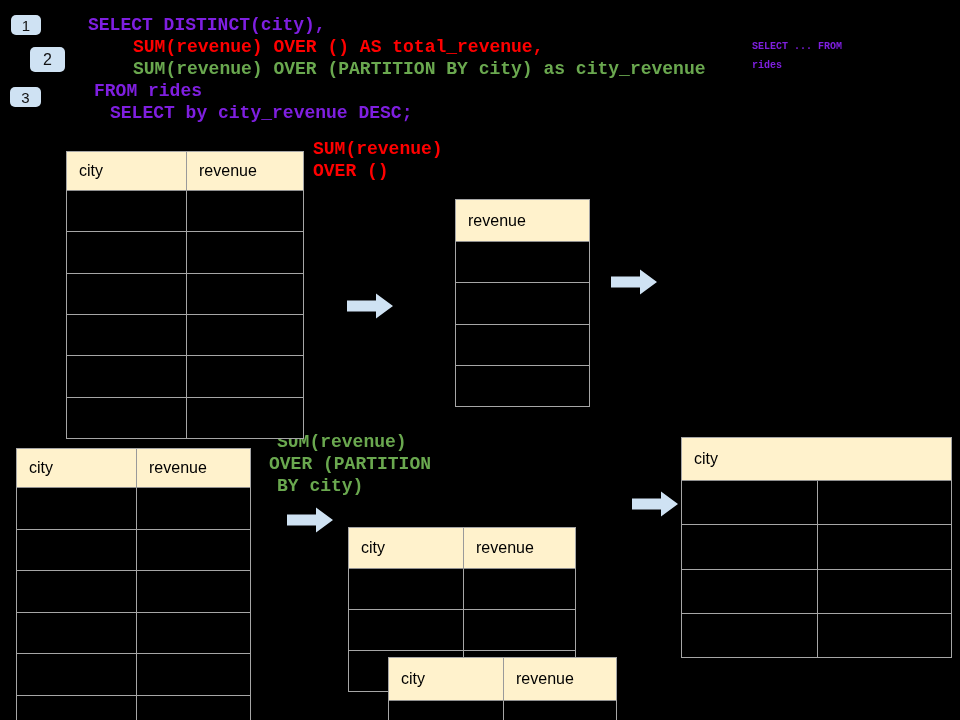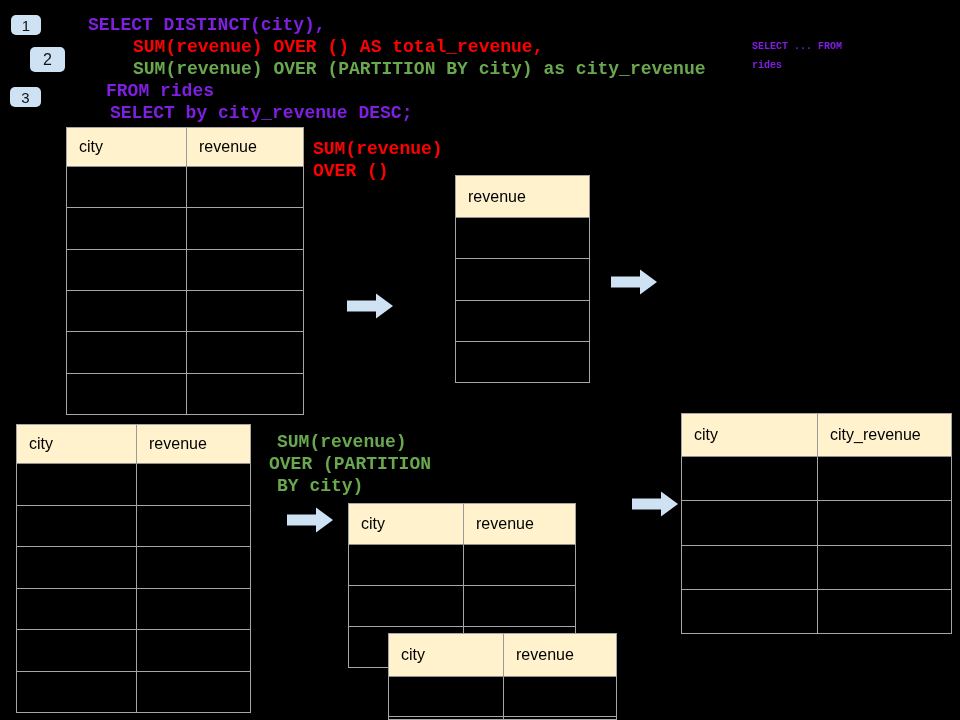--- a/index.html
+++ b/index.html
@@ -20,21 +20,21 @@
   .green{color:var(--partition_green,#6AA84F);}
   
   .badge{
     background:var(--badge_blue,#CFE2F3);color:#111;
     border-radius:5px;display:flex;align-items:center;justify-content:center;
     font-size:15px;font-weight:400;
   }
   
   .tbl{
     background:#000;border:1px solid #a6a6a6;box-sizing:border-box;
-    display:flex;flex-direction:column;overflow:hidden;
+    display:flex;flex-direction:column;overflow:hidden;margin-top:24px;
   }
   .hdr{
     display:flex;background:var(--header_fill,#FFF2CC);
     border-bottom:1px solid #8f8f8f;flex:none;box-sizing:border-box;
   }
   .hcell{
     display:flex;align-items:center;padding-left:12px;box-sizing:border-box;
     color:#000;font-size:16px;
   }
   .hcell:not(:last-child){border-right:1px solid #9a9a9a;}
@@ -51,21 +51,21 @@
 </head>
 <body>
 
 <div class="abs badge" style="left:11px;top:15px;width:30px;height:20px;">1</div>
 <div class="abs badge" style="left:30px;top:47px;width:35px;height:25px;font-size:16px;">2</div>
 <div class="abs badge" style="left:10px;top:87px;width:31px;height:20px;">3</div>
 
 <div class="abs code purple" style="left:88px;top:14px;">SELECT DISTINCT(city),</div>
 <div class="abs code red" style="left:133px;top:36px;text-align:center;">SUM(revenue) OVER () AS total_revenue,</div>
 <div class="abs code green" style="left:133px;top:58px;">SUM(revenue) OVER (PARTITION BY city) as city_revenue</div>
-<div class="abs code purple" style="left:106px;top:80px;">FROM rides</div>
+<div class="abs code purple" style="left:94px;top:80px;">FROM rides</div>
 <div class="abs code purple" style="left:110px;top:102px;">SELECT by city_revenue DESC;</div>
 
 <div class="abs code small purple" style="left:752px;top:37px;">SELECT ... FROM</div>
 <div class="abs code small purple" style="left:752px;top:56px;">rides</div>
 
 <div class="abs code red" style="left:313px;top:138px;">SUM(revenue)</div>
 <div class="abs code red" style="left:313px;top:160px;">OVER ()</div>
 
 <div class="abs code green" style="left:277px;top:431px;">SUM(revenue)</div>
 <div class="abs code green" style="left:269px;top:453px;">OVER (PARTITION</div>
@@ -198,21 +198,20 @@
 
 <div class="abs arrow" style="left:632px;top:491px;">
   <svg width="47" height="26" viewBox="0 0 47 26">
       <polygon points="0,7.5 29,7.5 29,0.5 46,13 29,25.5 29,18.5 0,18.5" fill="currentColor"></polygon>
     </svg>
 </div>
 
 <div class="abs tbl" style="left:681px;top:413px;width:271px;height:221px;">
   <div class="hdr" style="height:43px;">
     <div class="hcell" style="width:136px;">city</div>
-    <div class="hcell grow">city_revenue</div>
   </div>
   <div class="tbody">
       <div class="row">
         <div class="cell" style="width: 136px;"></div>
         <div class="cell grow"></div>
       </div>
       <div class="row">
         <div class="cell" style="width: 136px;"></div>
         <div class="cell grow"></div>
       </div>

